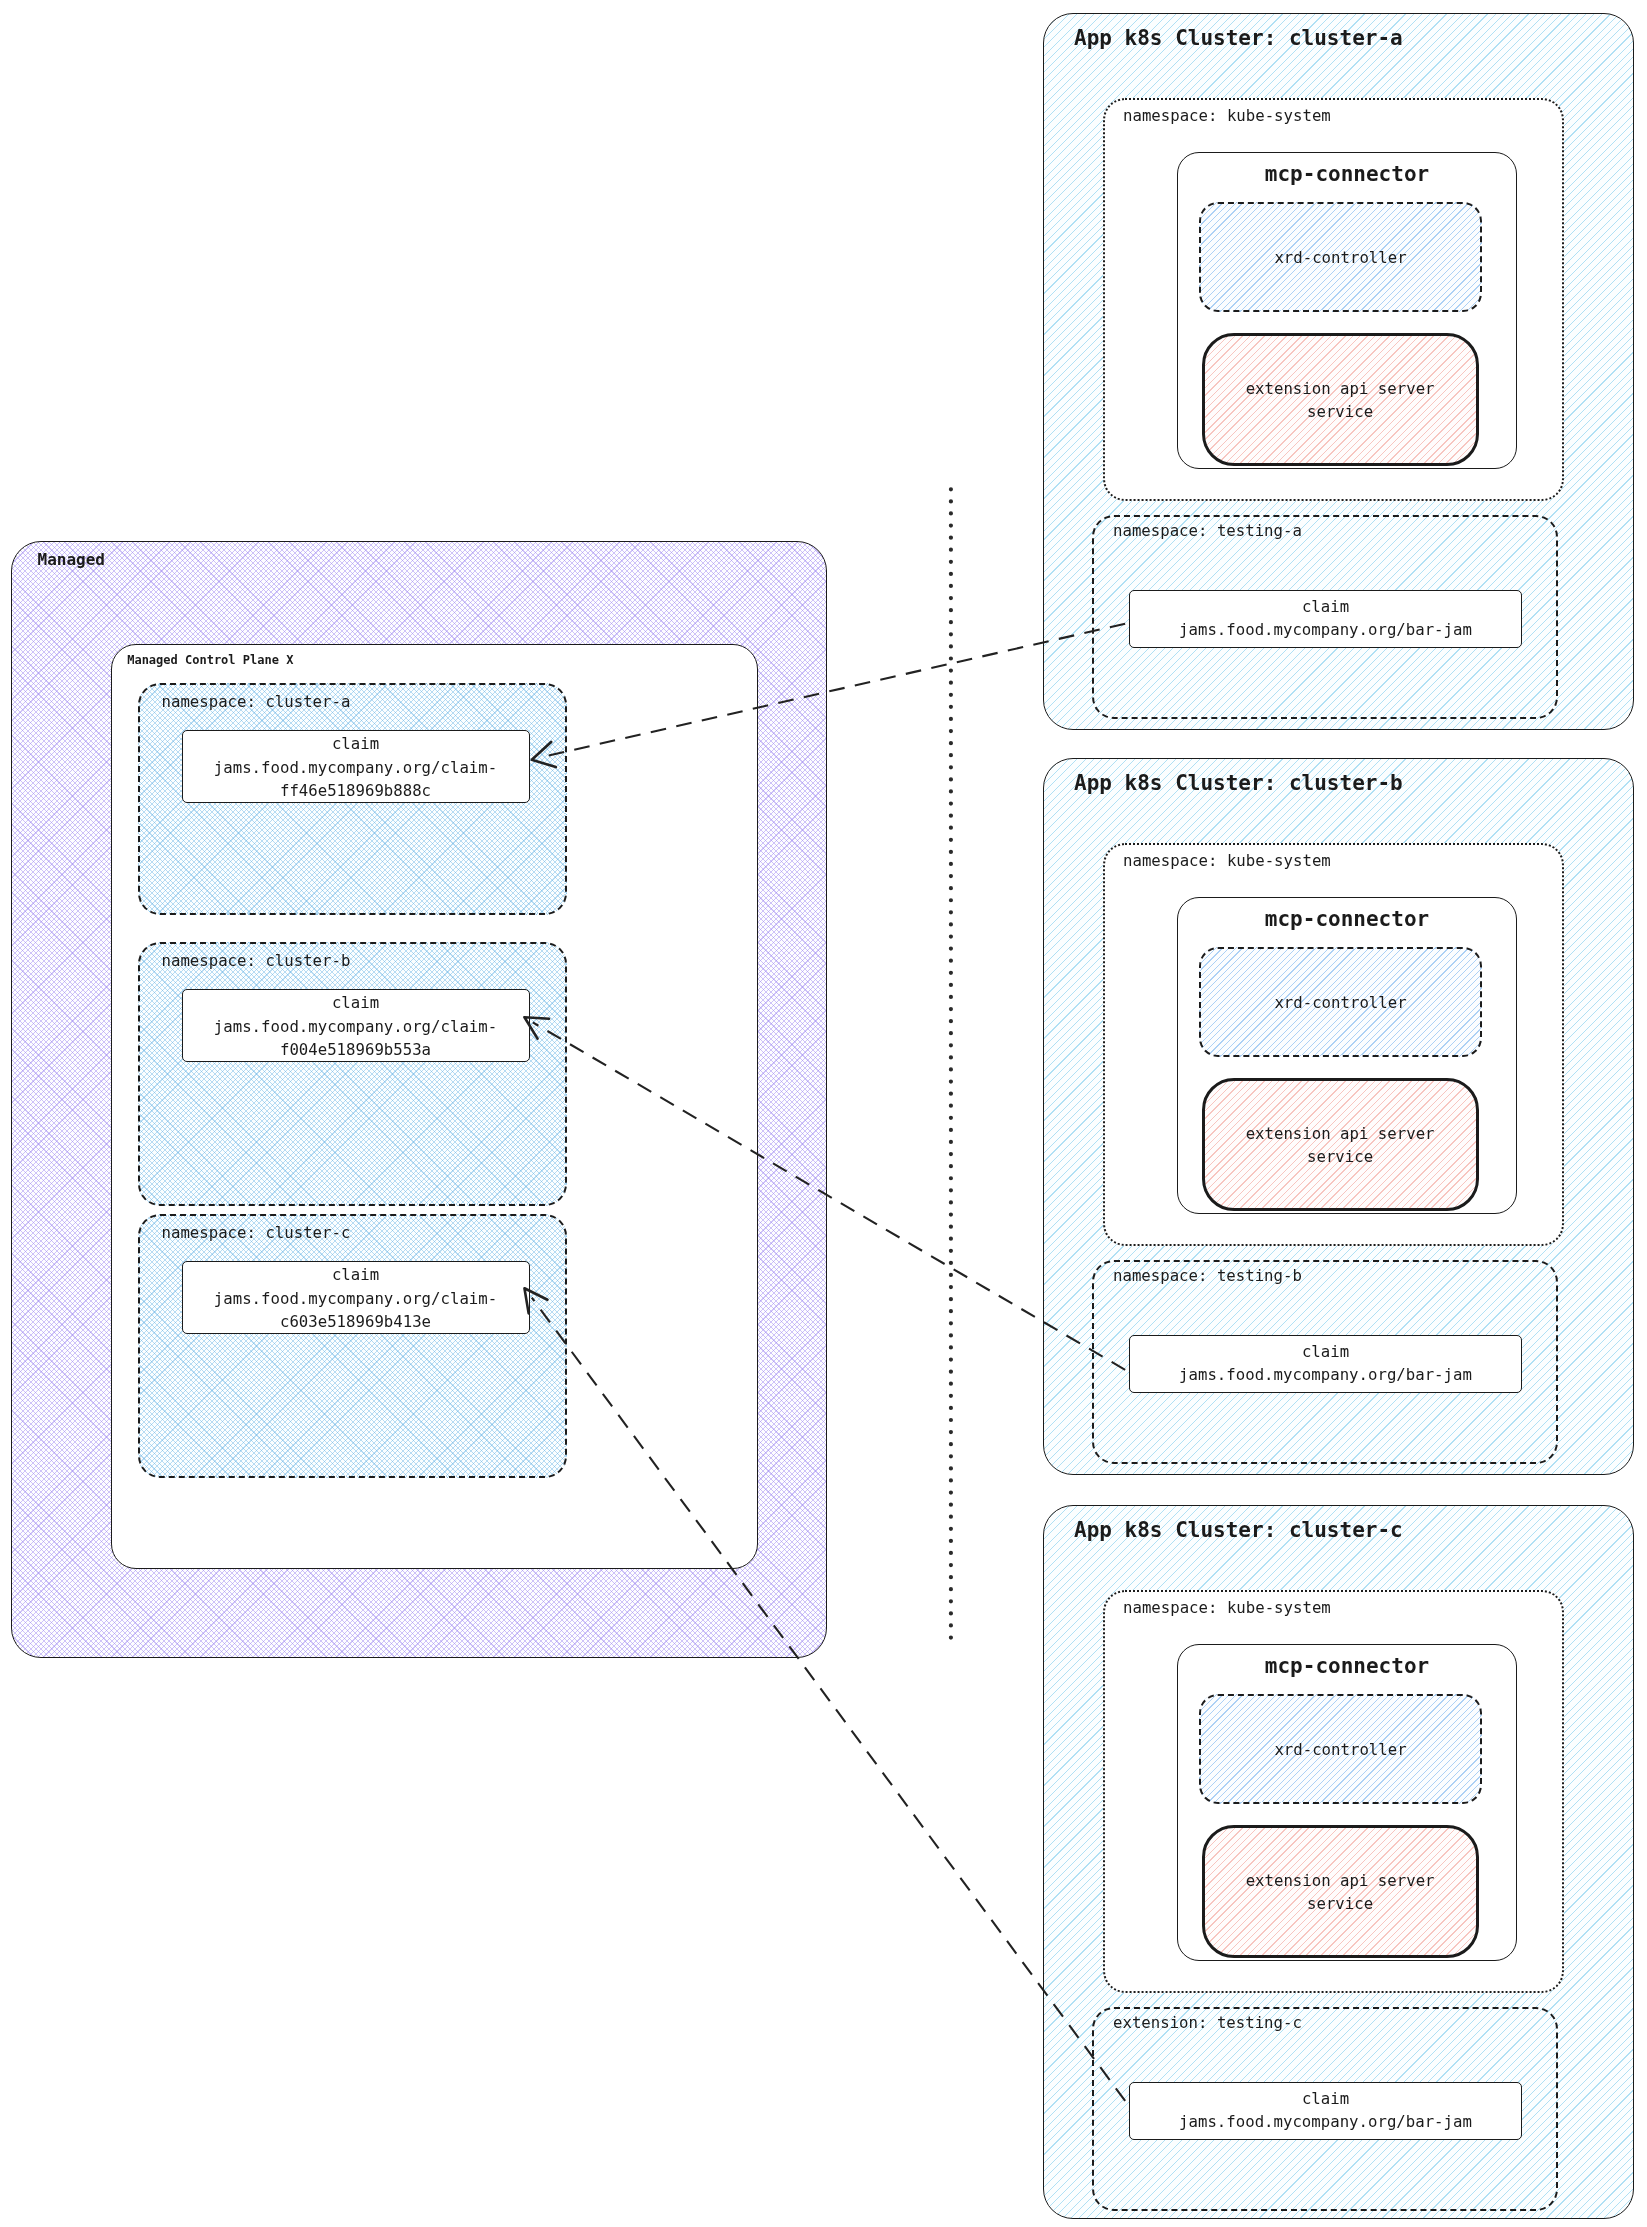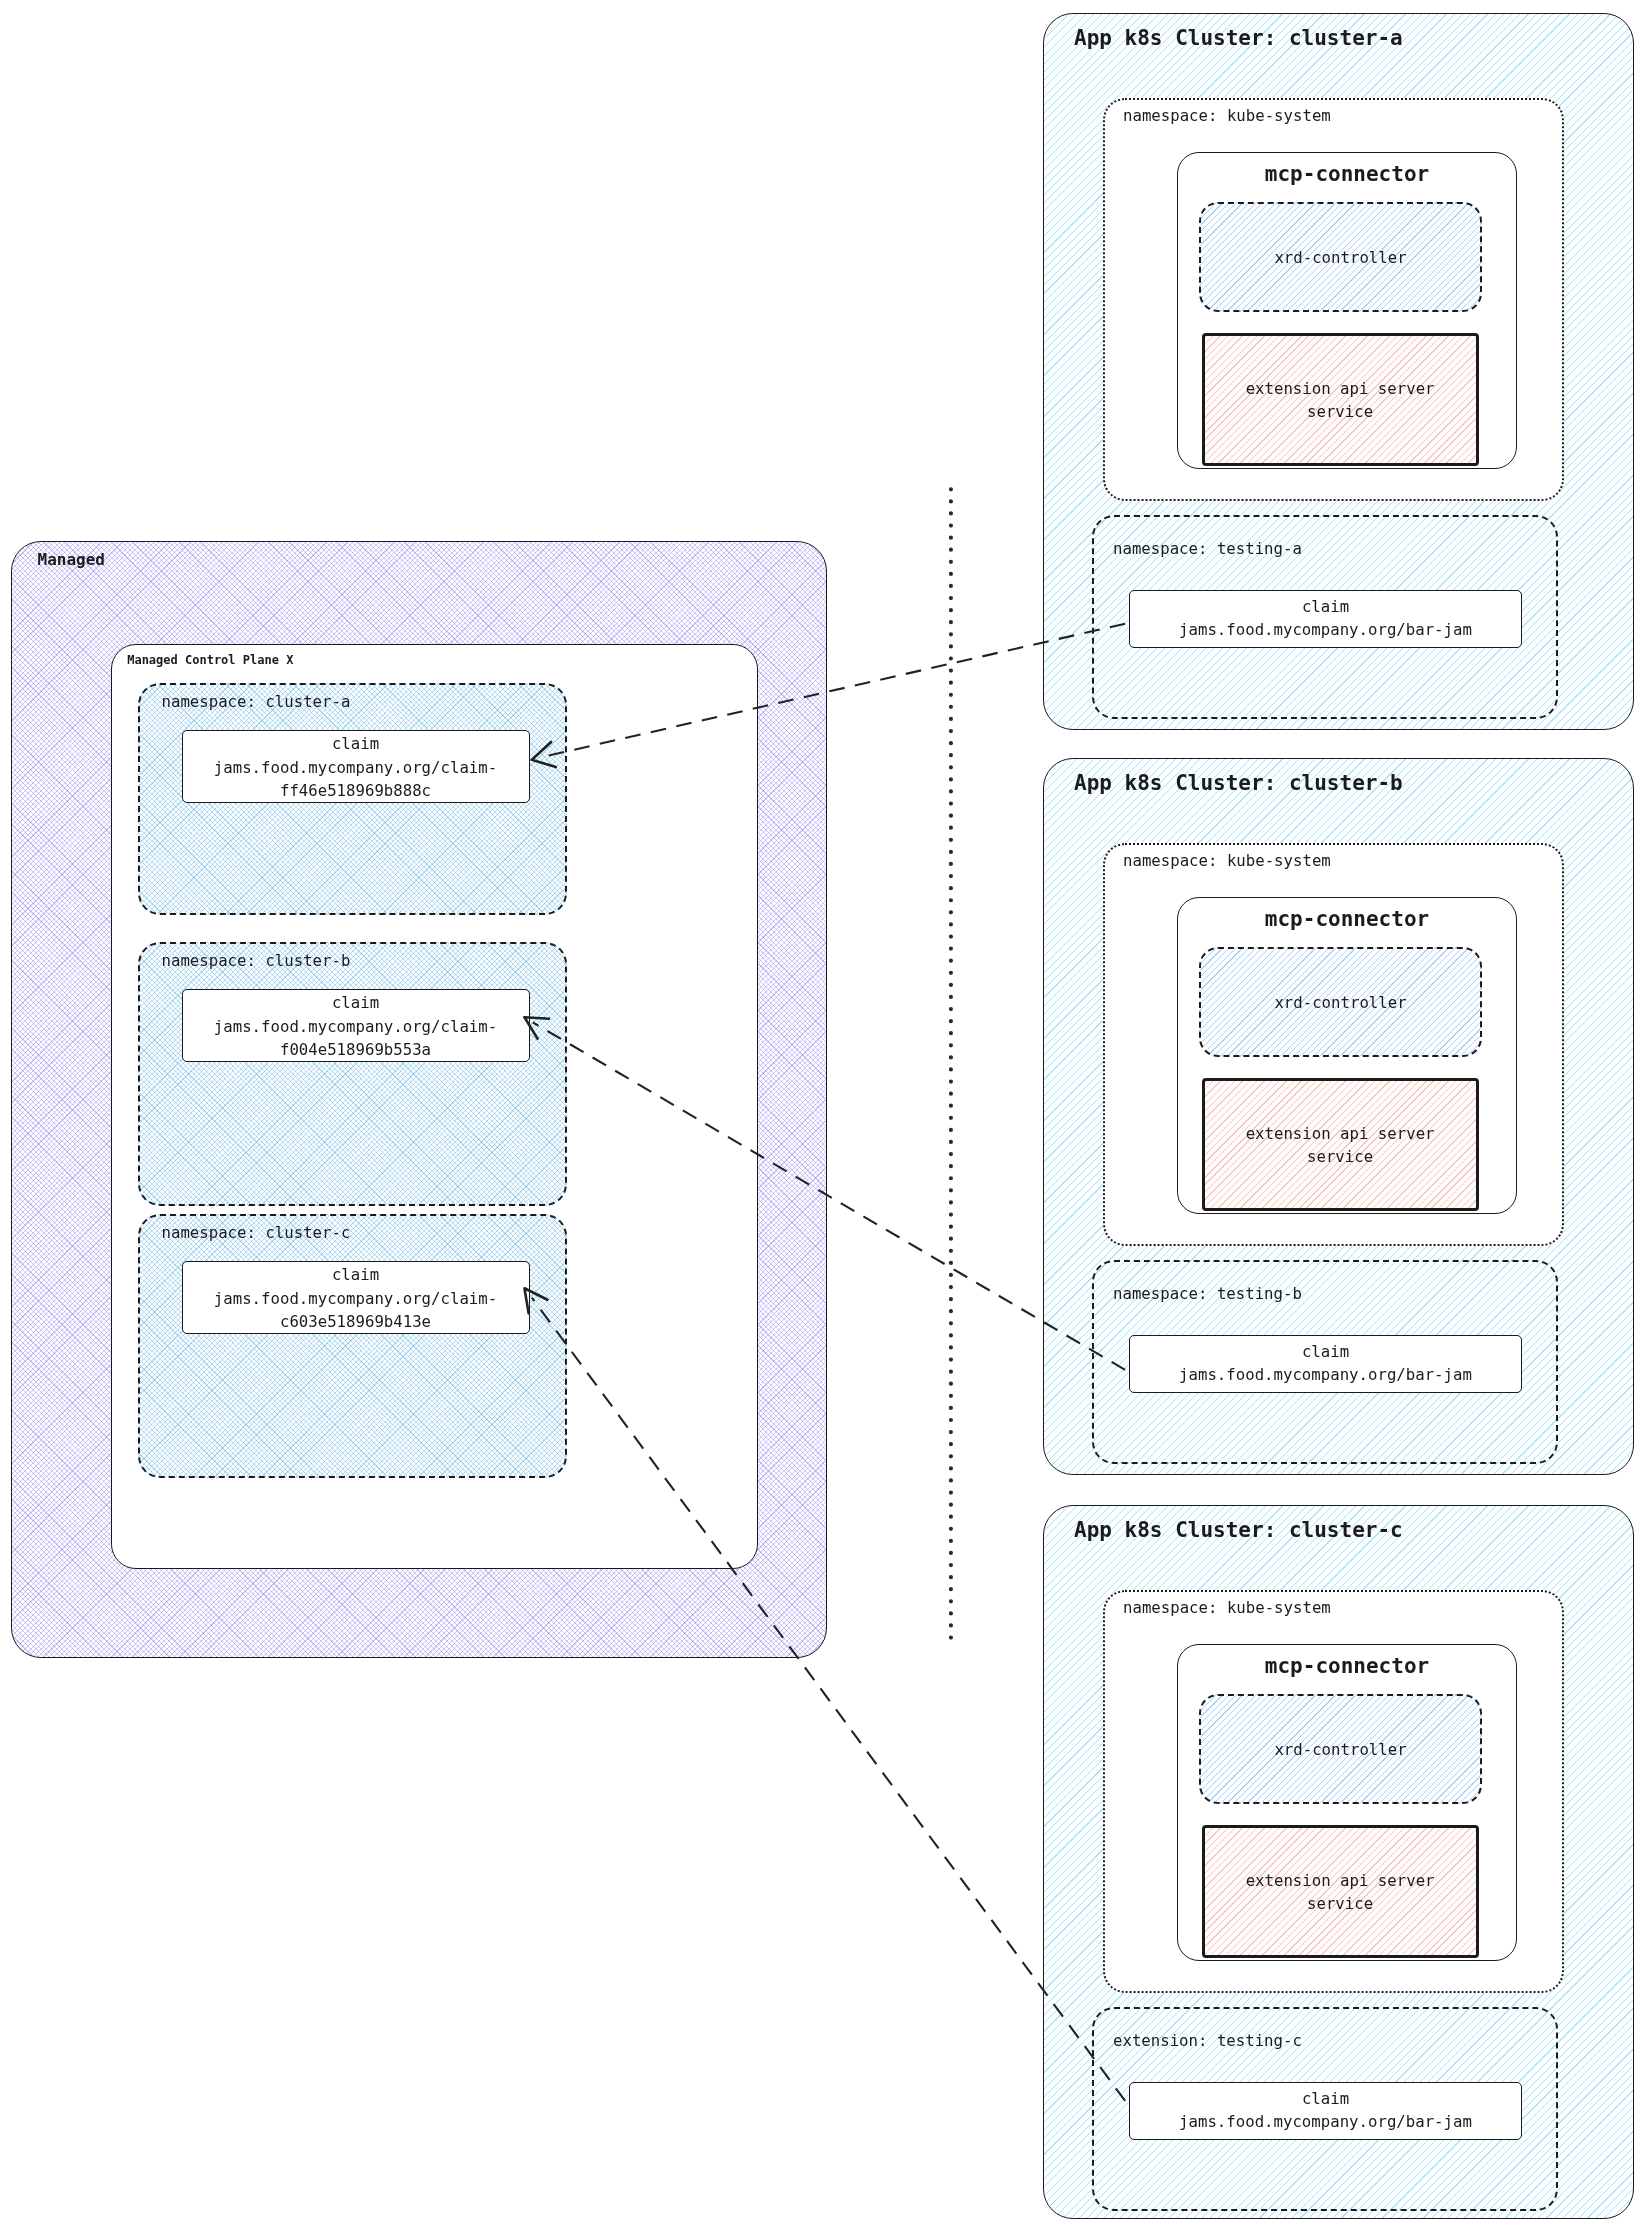--- a/index.html
+++ b/index.html
@@ -64,26 +64,26 @@
   .cluster > .title-lg{left:30px;top:11.5px;}
   .kube{left:59px;top:84px;width:461px;height:403px;background:#fff;border:2.1px dotted #1b1b1b;border-radius:22px;}
   .kube > .lbl{left:18px;top:6.3px;}
   .mcp{left:52px;top:52px;width:340px;height:317px;background:#fff;border:1.6px solid #1b1b1b;border-radius:22px;margin-left:20px;}
   .mcp-title{position:absolute;left:0;top:9.4px;width:100%;text-align:center;font-size:21px;font-weight:700;}
   .xrd{
     left:21px;top:49px;width:283px;height:110px;border:2.1px dashed #1b1b1b;border-radius:19px;
     display:flex;align-items:center;justify-content:center;font-size:15.7px;
   }
   .ext{
-    left:23.6px;top:180px;width:277px;height:133px;border:3.1px solid #1b1b1b;border-radius:4px;
+    left:23.6px;top:180px;width:277px;height:133px;border:3.1px solid #1b1b1b;border-radius:32px;
     display:flex;align-items:center;justify-content:center;text-align:center;
     font-size:15.7px;line-height:23px;padding:0 26px;
   }
   .testing{left:48px;top:501px;width:466px;height:204px;border:2.1px dashed #1b1b1b;border-radius:22px;}
-  .testing > .lbl{left:19px;top:22px;}
+  .testing > .lbl{left:19px;top:4px;}
   .claim-r{left:35px;top:73px;width:393px;height:58px;padding-top:3.7px;}
 
   
   .overlay{position:absolute;left:0;top:0;width:1647px;height:2227px;pointer-events:none;}
 </style>
 </head>
 <body>
 
 <div class="canvas">
 

